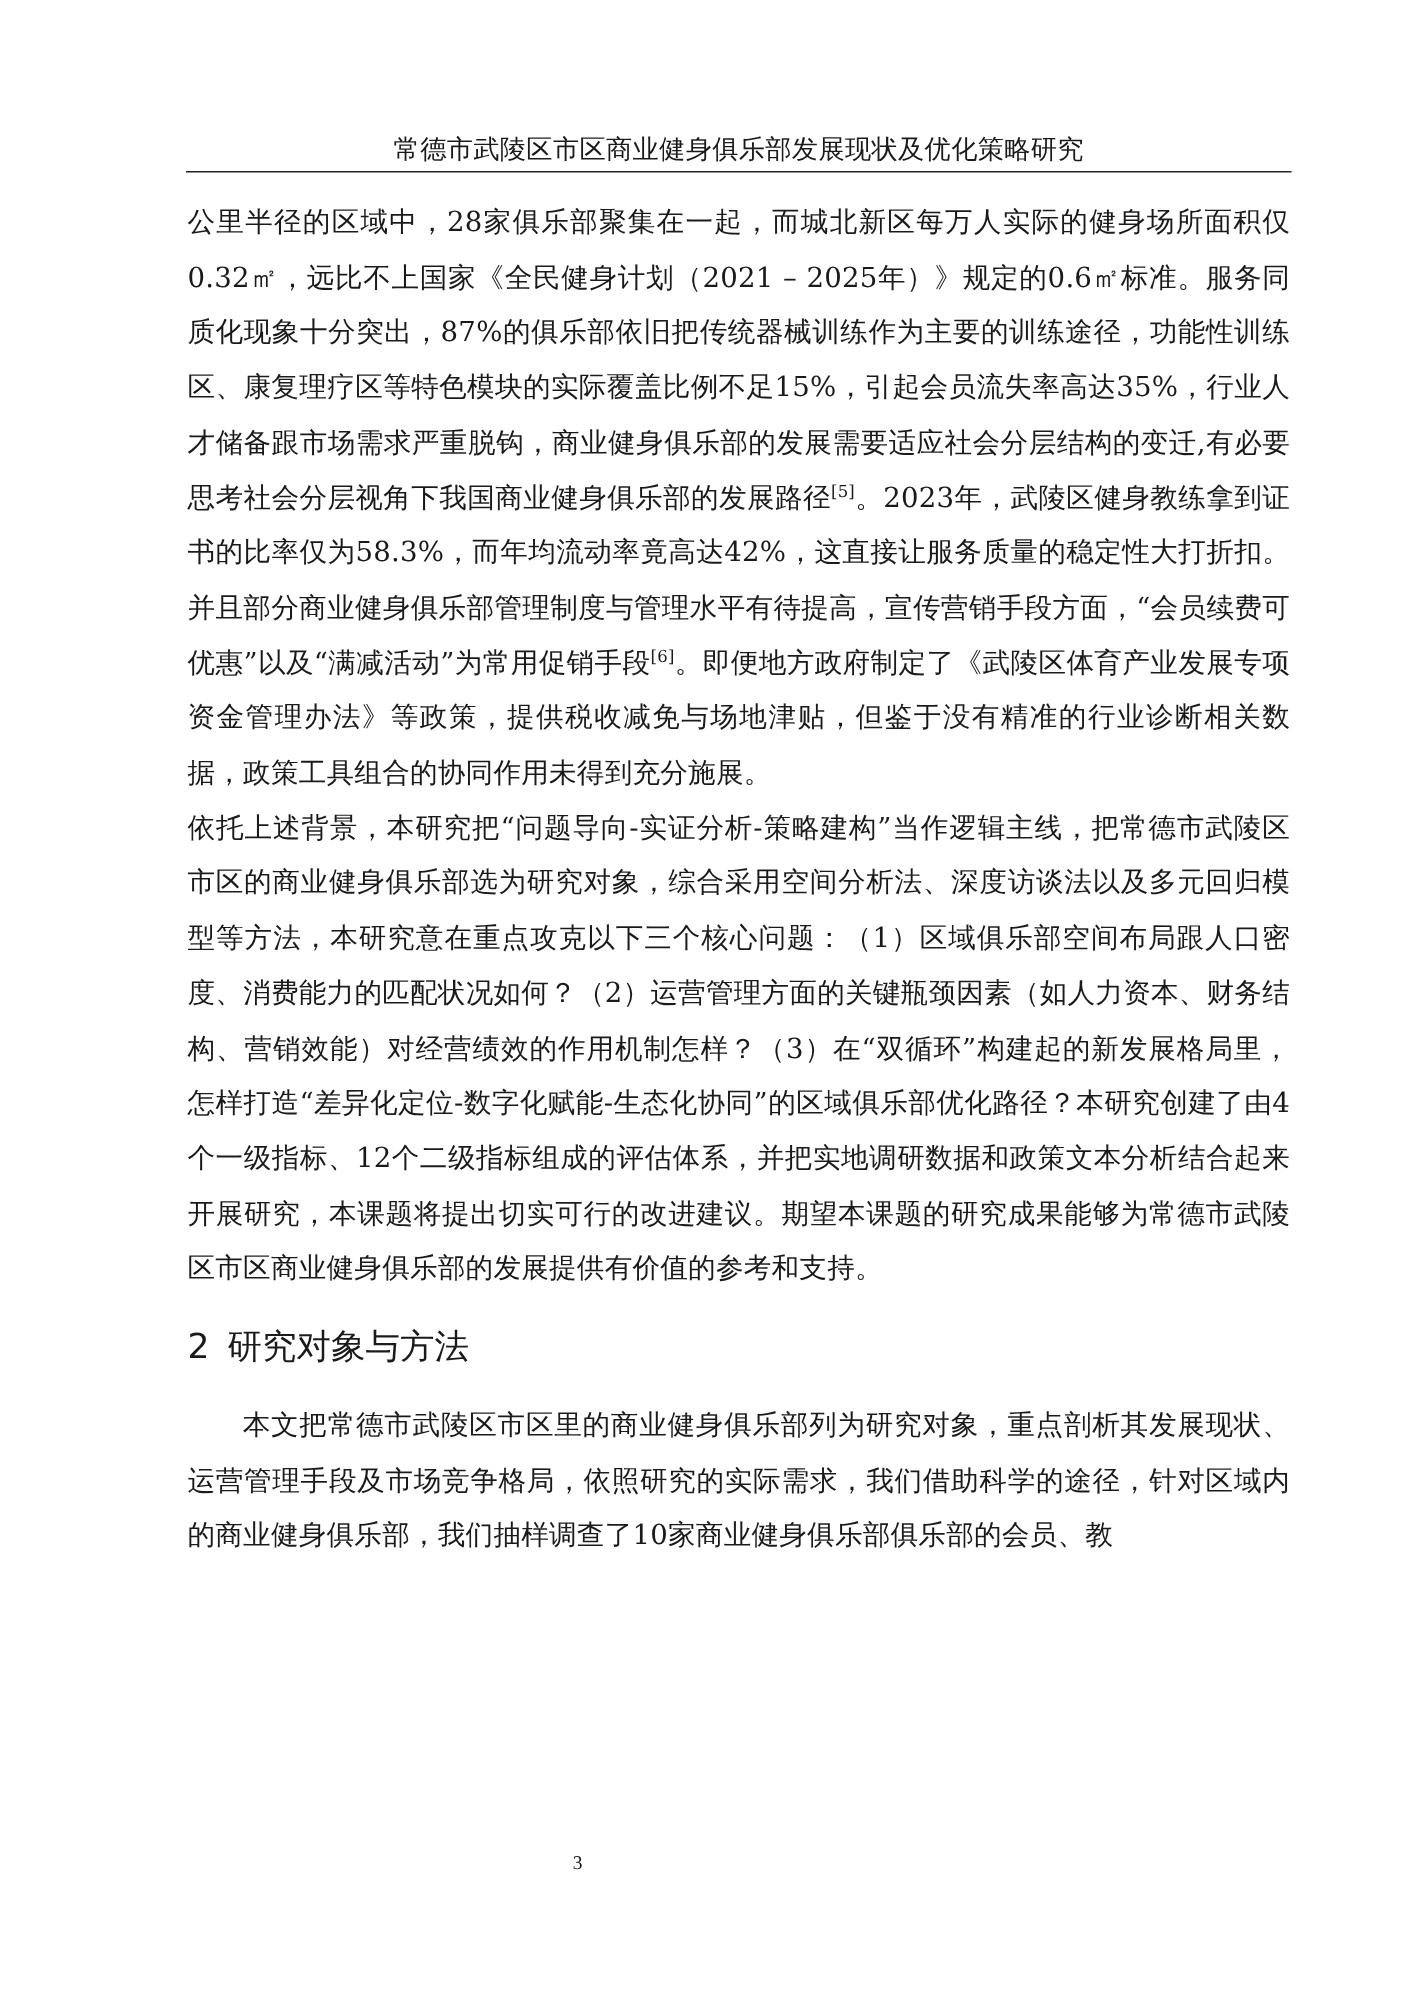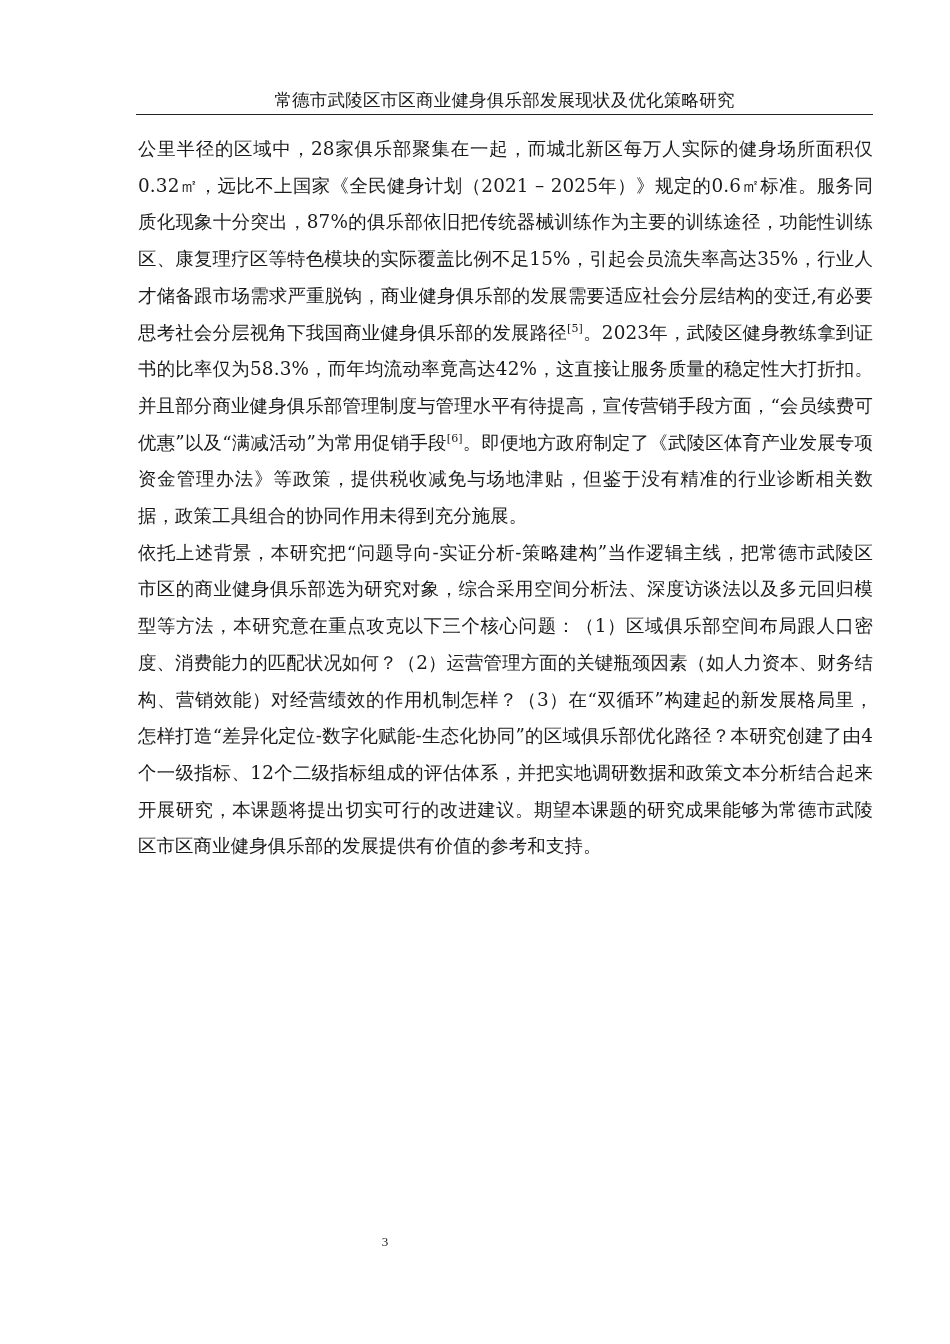--- a/index.html
+++ b/index.html
@@ -10,33 +10,33 @@
   body {
     width: 950px;
     height: 1344px;
     position: relative;
     overflow: hidden;
     font-family: "DejaVu Serif", "Liberation Serif", serif;
     color: #1a1a1a;
   }
   .running-header {
     position: absolute;
-    left: 136px;
+    left: 124px;
     width: 737px;
     top: 88px;
     height: 26px;
     text-align: center;
     font-size: 17.5px;
     line-height: 24px;
     letter-spacing: 0.2px;
     border-bottom: 1.3px solid #222;
   }
   .content {
     position: absolute;
-    left: 138px;
+    left: 125px;
     top: 131px;
     width: 735px;
   }
   .para {
     margin: 0;
     font-size: 18.4px;
     line-height: 36.7px;
     text-align: justify;
     text-justify: inter-character;
     letter-spacing: 0.15px;
@@ -88,17 +88,19 @@
 
 <div class="running-header">
   <span>常德市武陵区市区商业健身俱乐部发展现状及优化策略研究</span>
 </div>
 
 <div class="content">
   <p class="para"><span>公里半径的区域中，28家俱乐部聚集在一起，而城北新区每万人实际的健身场所面积仅0.32㎡，远比不上国家《全民健身计划（2021 – 2025年）》规定的0.6㎡标准。服务同质化现象十分突出，87%的俱乐部依旧把传统器械训练作为主要的训练途径，功能性训练区、康复理疗区等特色模块的实际覆盖比例不足15%，引起会员流失率高达35%，行业人才储备跟市场需求严重脱钩，商业健身俱乐部的发展需要适应社会分层结构的变迁,有必要思考社会分层视角下我国商业健身俱乐部的发展路径</span><sup class="ref">[5]</sup><span>。2023年，武陵区健身教练拿到证书的比率仅为58.3%，而年均流动率竟高达42%，这直接让服务质量的稳定性大打折扣。并且部分商业健身俱乐部管理制度与管理水平有待提高，宣传营销手段方面，“会员续费可优惠”以及“满减活动”为常用促销手段</span><sup class="ref">[6]</sup><span>。即便地方政府制定了《武陵区体育产业发展专项资金管理办法》等政策，提供税收减免与场地津贴，但鉴于没有精准的行业诊断相关数据，政策工具组合的协同作用未得到充分施展。</span></p>
 
   <p class="para">依托上述背景，本研究把“问题导向-实证分析-策略建构”当作逻辑主线，把常德市武陵区市区的商业健身俱乐部选为研究对象，综合采用空间分析法、深度访谈法以及多元回归模型等方法，本研究意在重点攻克以下三个核心问题：（1）区域俱乐部空间布局跟人口密度、消费能力的匹配状况如何？（2）运营管理方面的关键瓶颈因素（如人力资本、财务结构、营销效能）对经营绩效的作用机制怎样？（3）在“双循环”构建起的新发展格局里，怎样打造“差异化定位-数字化赋能-生态化协同”的区域俱乐部优化路径？本研究创建了由4个一级指标、12个二级指标组成的评估体系，并把实地调研数据和政策文本分析结合起来开展研究，本课题将提出切实可行的改进建议。期望本课题的研究成果能够为常德市武陵区市区商业健身俱乐部的发展提供有价值的参考和支持。</p>
 
+  <h1 class="h1"><span class="num">2</span><span>研究对象与方法</span></h1>
 
 
+  <p class="para indent">本文把常德市武陵区市区里的商业健身俱乐部列为研究对象，重点剖析其发展现状、运营管理手段及市场竞争格局，依照研究的实际需求，我们借助科学的途径，针对区域内的商业健身俱乐部，我们抽样调查了10家商业健身俱乐部俱乐部的会员、教</p>
 </div>
 
 <div class="page-number">3</div>
 
 </body></html>

